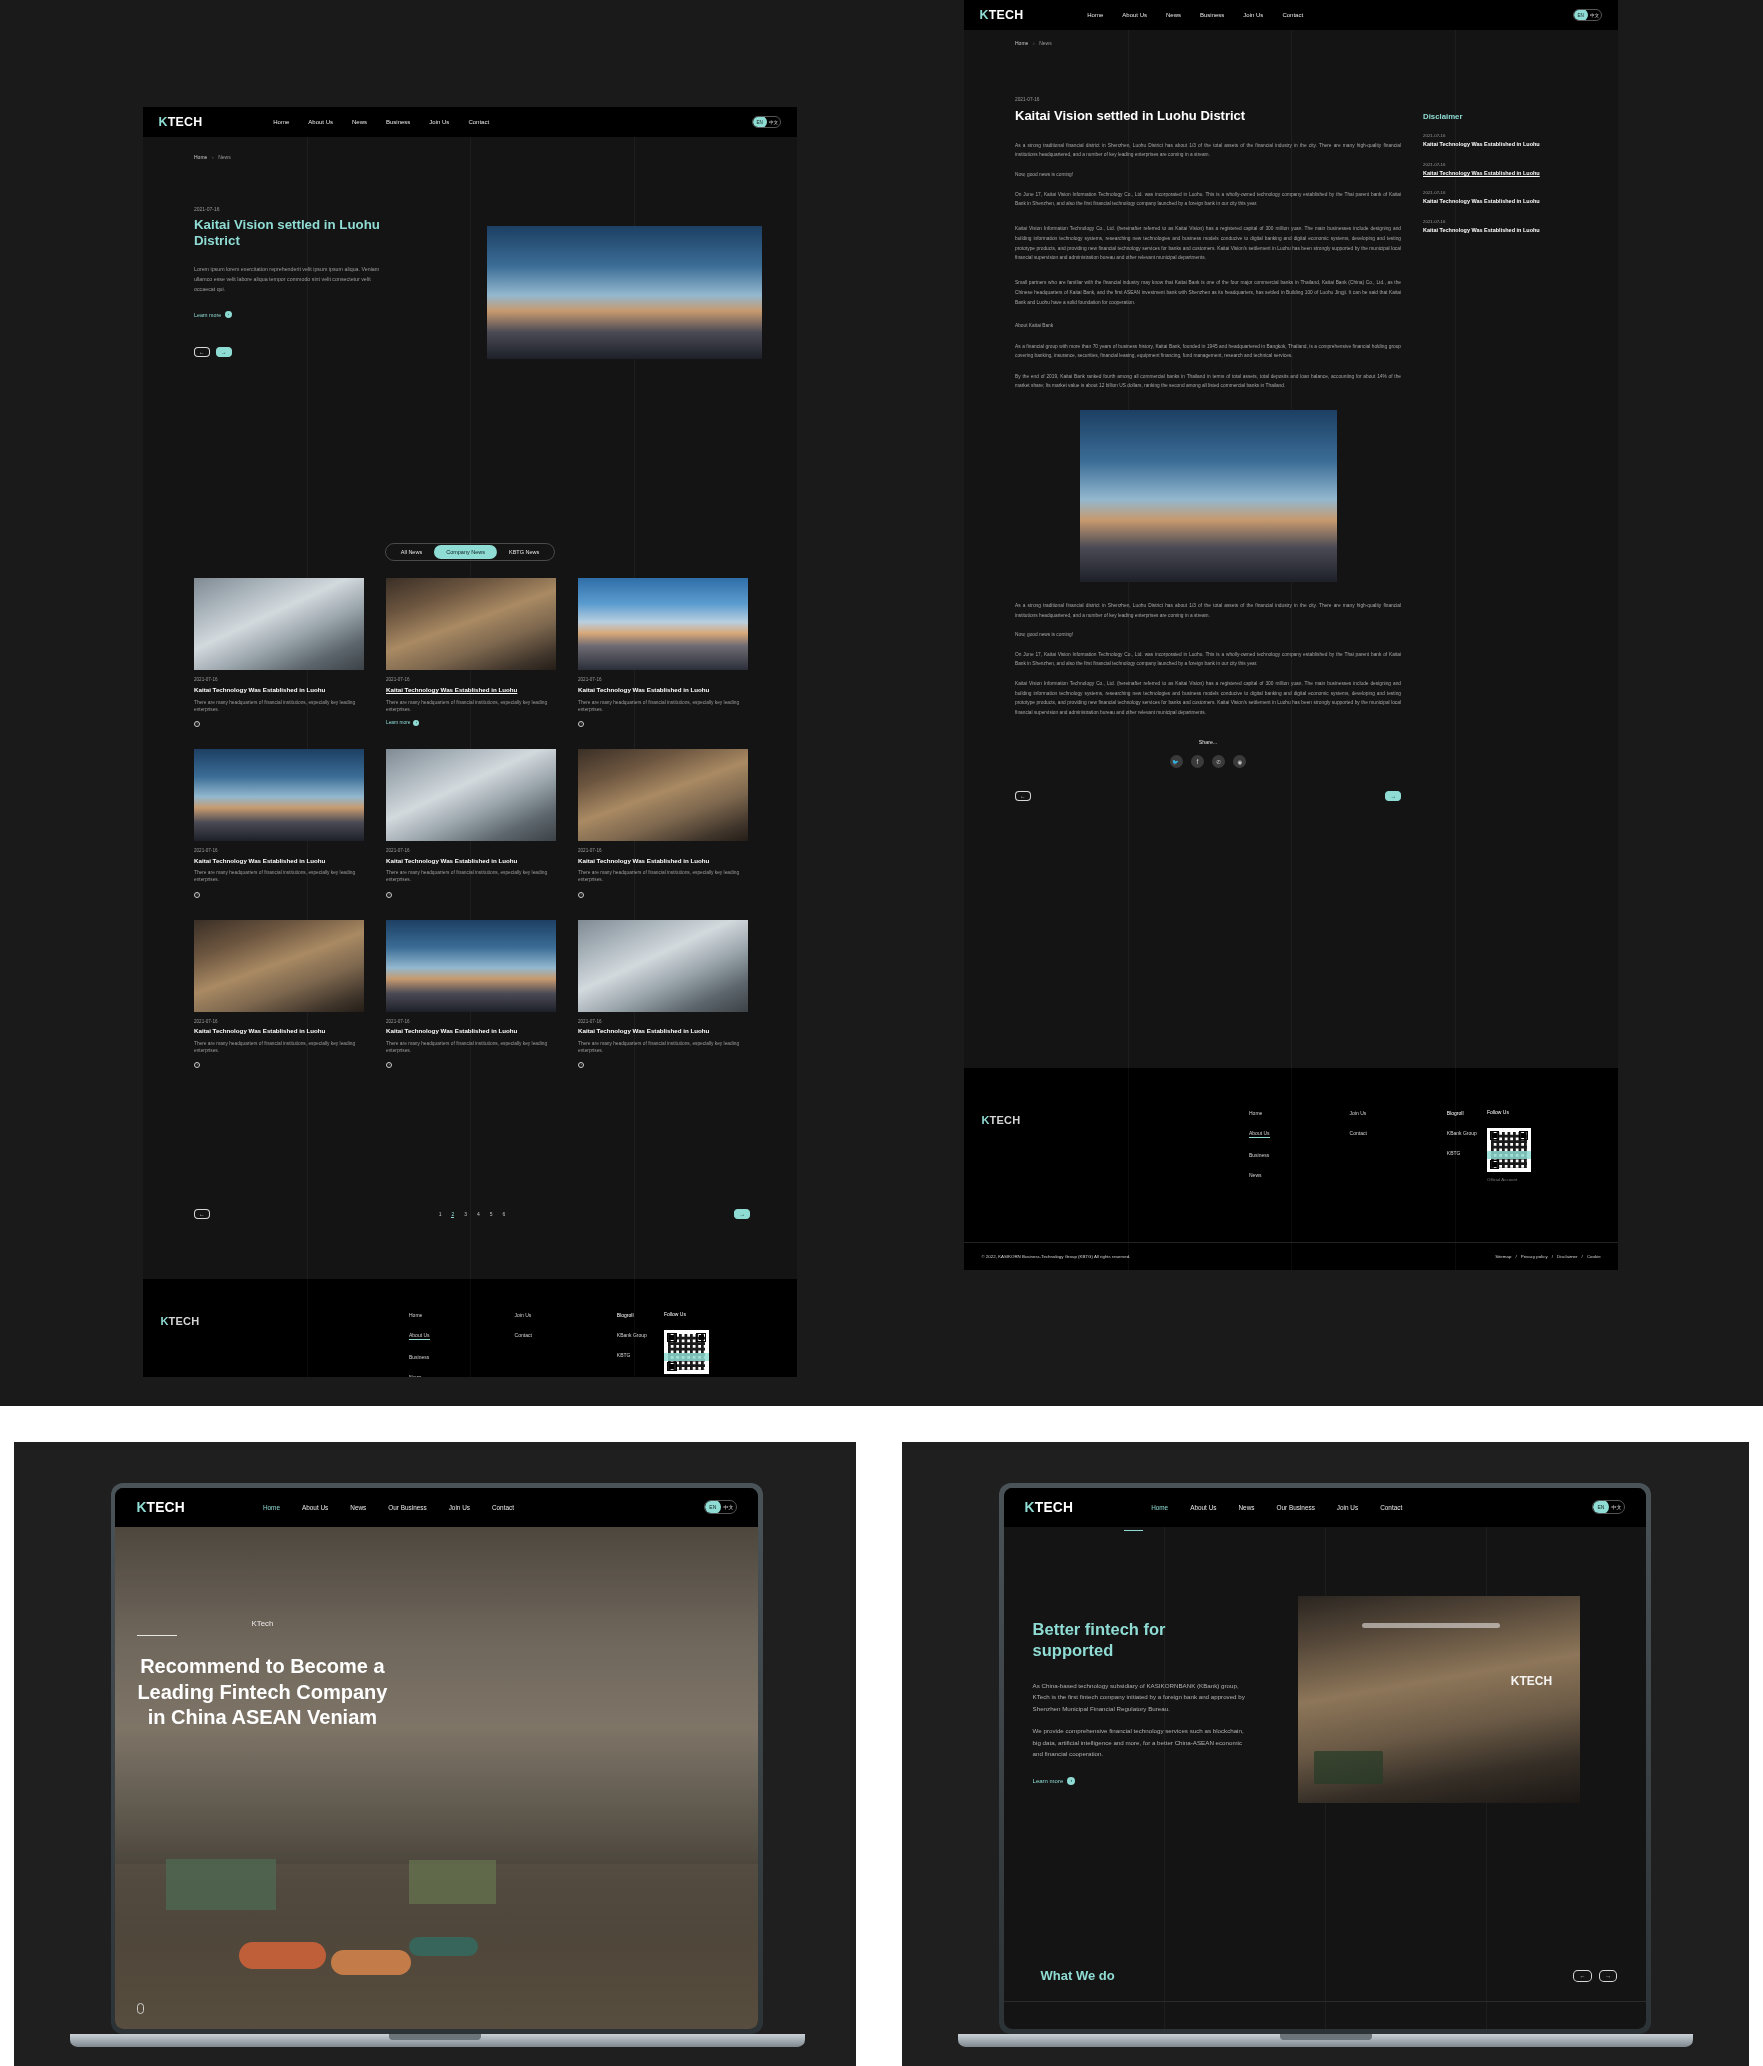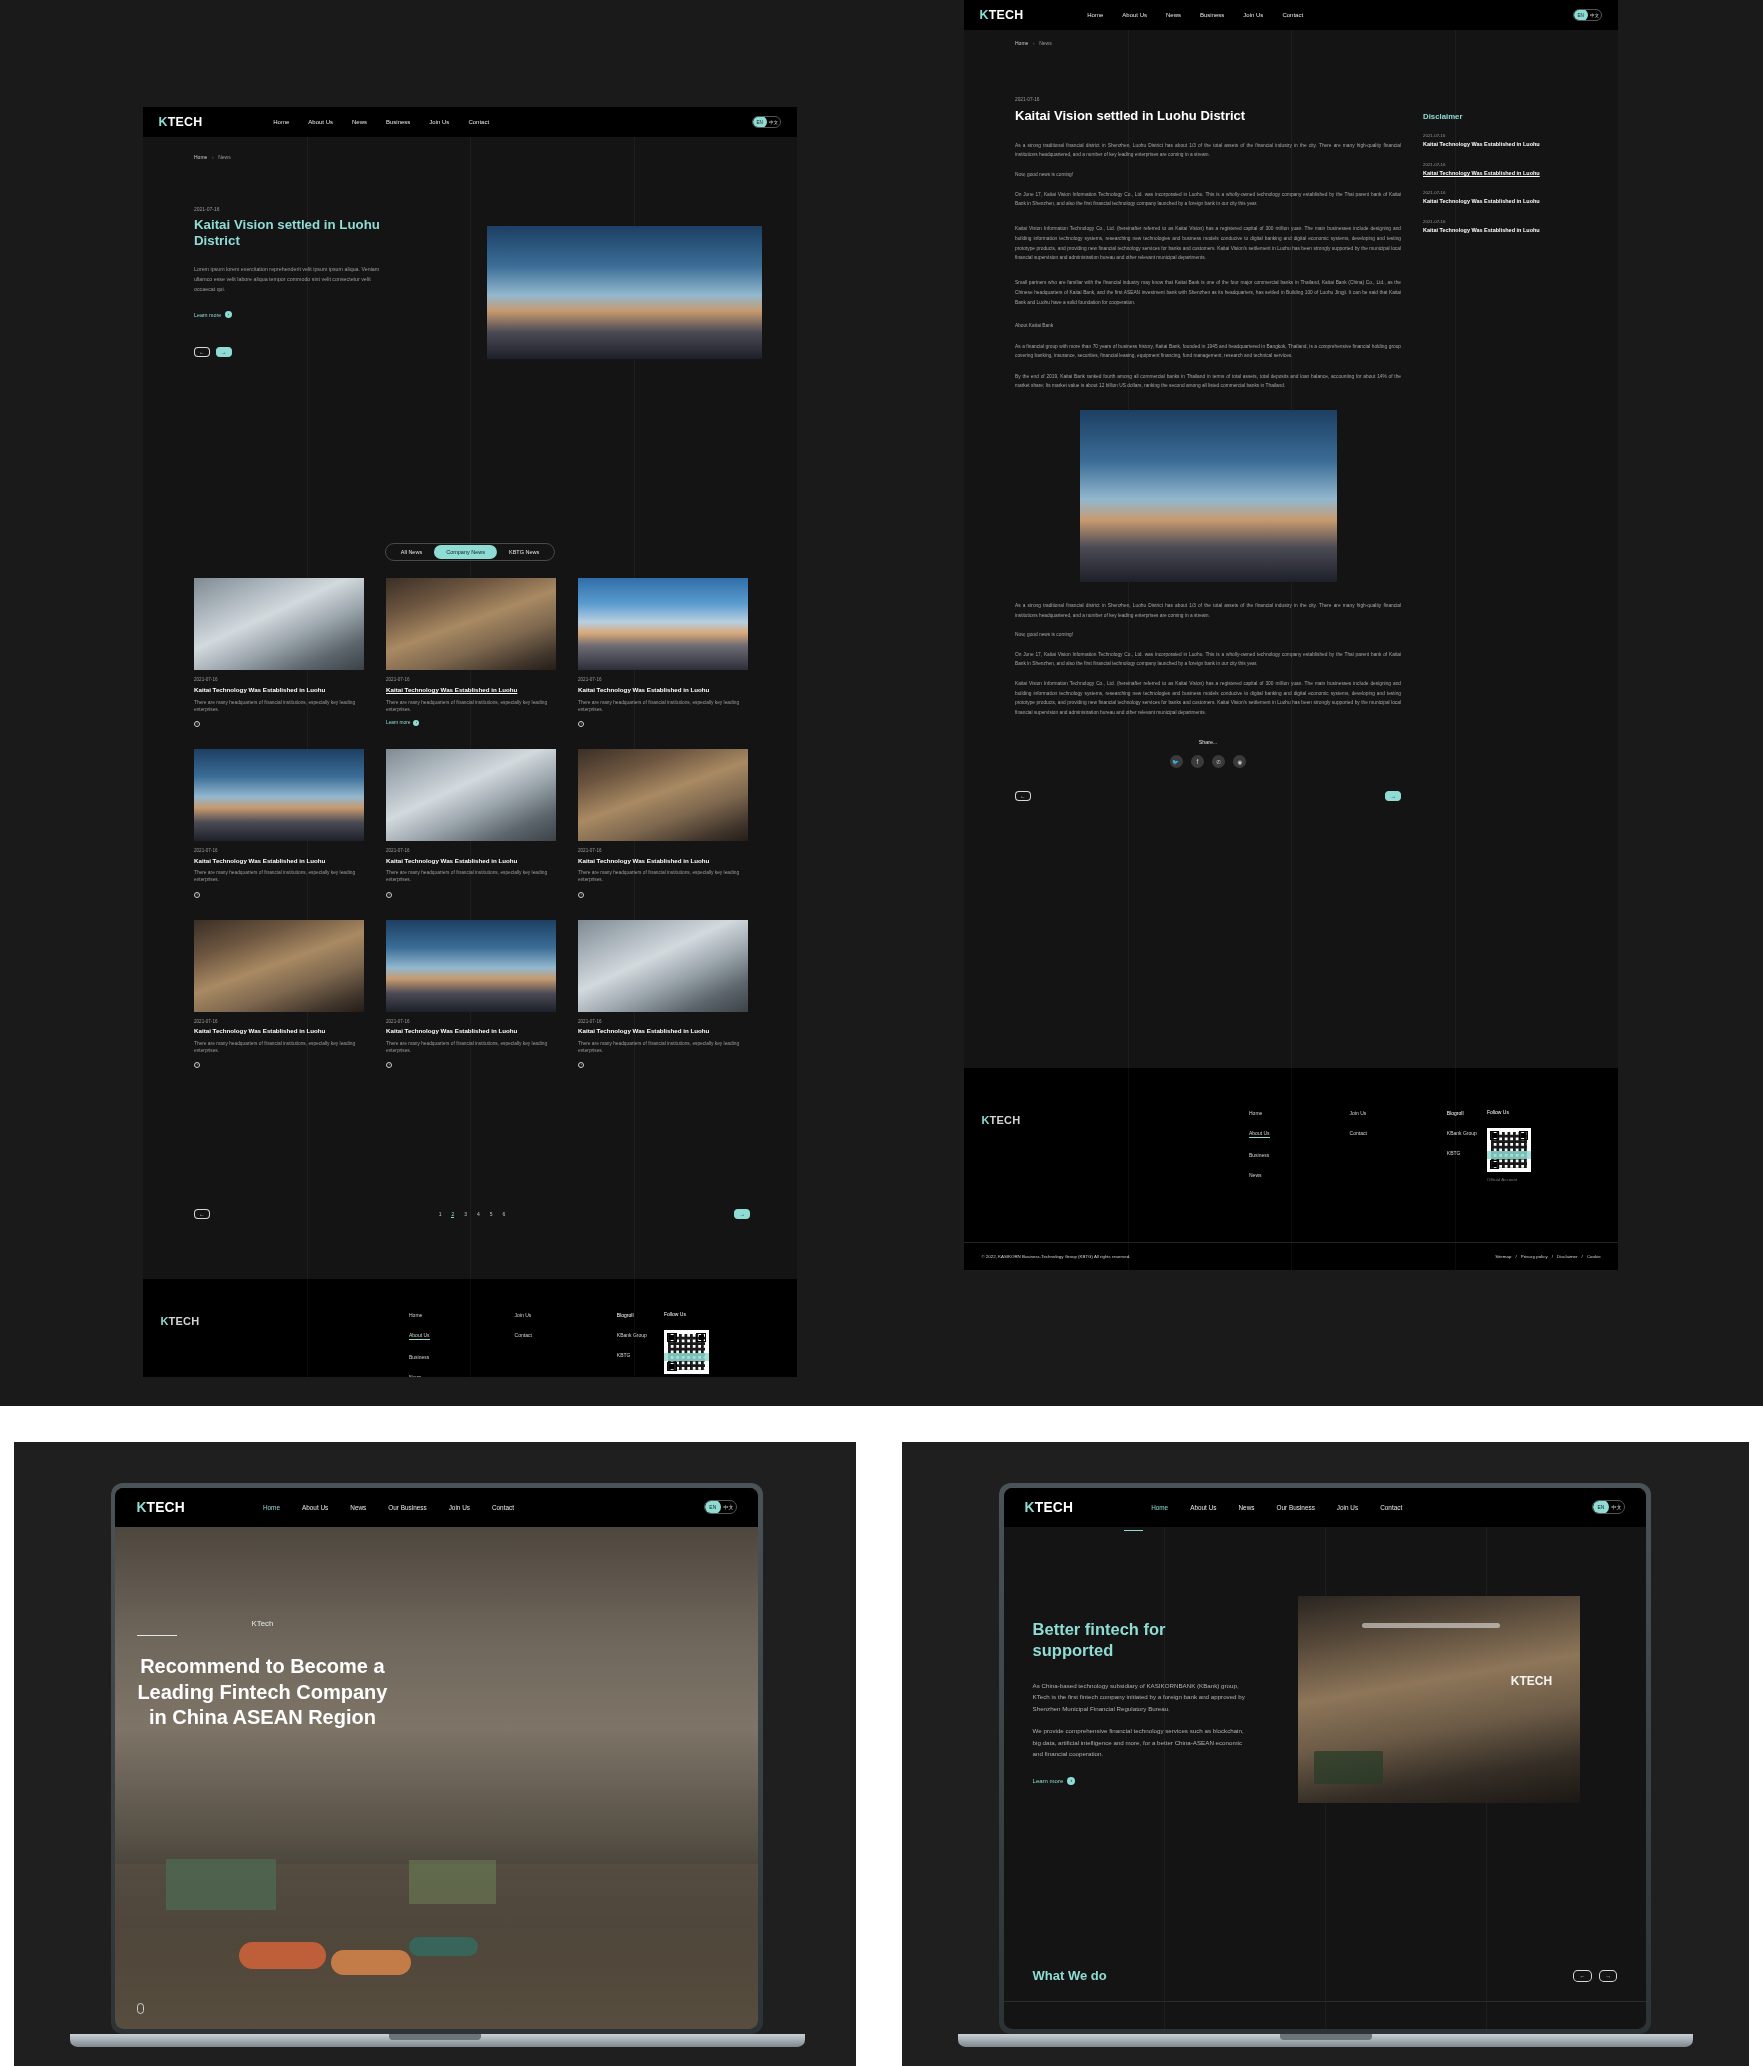--- a/index.html
+++ b/index.html
@@ -498,21 +498,21 @@
 
         <div class="photo ph-ceiling" style="position:absolute;left:0;top:39px;right:0;bottom:0;">
           <div style="position:absolute;inset:0;background:linear-gradient(180deg,rgba(0,0,0,.18),rgba(0,0,0,.35));"></div>
 
           <div style="position:absolute;left:22px;top:92px;">
             <div style="color:#eaeaea;font-size:7.8px;">KTech</div>
             <div style="width:40px;height:0.9px;background:#e6e6e6;margin-top:7.3px;"></div>
             <div style="margin-top:18.4px;color:#fff;font-size:20px;font-weight:bold;line-height:1.28;">
               <div>Recommend to Become a</div>
               <div>Leading Fintech Company</div>
-              <div>in China ASEAN Region</div>
+              <div>in China ASEAN Veniam</div>
             </div>
           </div>
 
           <div style="position:absolute;left:0;right:0;bottom:0;height:165px;background:linear-gradient(180deg,rgba(120,100,80,.18),rgba(160,140,110,.45));"></div>
           <div style="position:absolute;left:124px;bottom:60px;width:87px;height:27px;border-radius:18.4px;background:#d2643a;opacity:.85;"></div>
           <div style="position:absolute;left:216px;bottom:54px;width:80px;height:25px;border-radius:18.4px;background:#e08a4c;opacity:.8;"></div>
           <div style="position:absolute;left:294px;bottom:73px;width:69px;height:19px;border-radius:18.4px;background:#2f6f66;opacity:.75;"></div>
           <div style="position:absolute;left:51px;bottom:119px;width:110px;height:51px;background:#4e6a52;opacity:.75;"></div>
           <div style="position:absolute;left:294px;bottom:125px;width:87px;height:44px;background:#6a7d53;opacity:.6;"></div>
           <div style="position:absolute;left:22px;bottom:15.6px;width:6.4px;height:11px;border:0.7px solid #cfcfcf;border-radius:3.7px;"></div>
@@ -572,21 +572,21 @@
           <div class="photo ph-lobby" style="position:absolute;left:294px;top:69px;width:282px;height:207px;">
             <div style="position:absolute;right:27.5px;top:78px;color:#fff;font-weight:bold;font-size:12px;display:flex;align-items:baseline;opacity:.92;">
               <span class="k">K</span>
                 <span>TECH</span>
             </div>
             <div style="position:absolute;left:16.5px;bottom:19px;width:69px;height:33px;background:rgba(40,60,40,.75);border-radius:1.8px;"></div>
             <div style="position:absolute;left:64px;top:27.5px;width:138px;height:4.6px;border-radius:2.8px;background:rgba(255,255,255,.5);"></div>
           </div>
 
           <div style="position:absolute;left:29px;right:29px;bottom:46px;display:flex;align-items:center;justify-content:space-between;">
-            <div class="accent" style="font-size:13px;font-weight:bold;">What We do</div>
+            <div class="accent" style="font-size:13px;font-weight:bold;margin-left:8px;">What We do</div>
             <div style="display:flex;gap:7.3px;">
               <span class="btn-prev" style="width:18.4px;height:12px;font-size:6px;">←</span>
               <span class="btn-prev" style="width:18.4px;height:12px;font-size:6px;">→</span>
             </div>
           </div>
           <div style="position:absolute;left:0;right:0;bottom:27.5px;height:0.5px;background:#2b2b2b;"></div>
         </div>
       </div>
     </div>
 

